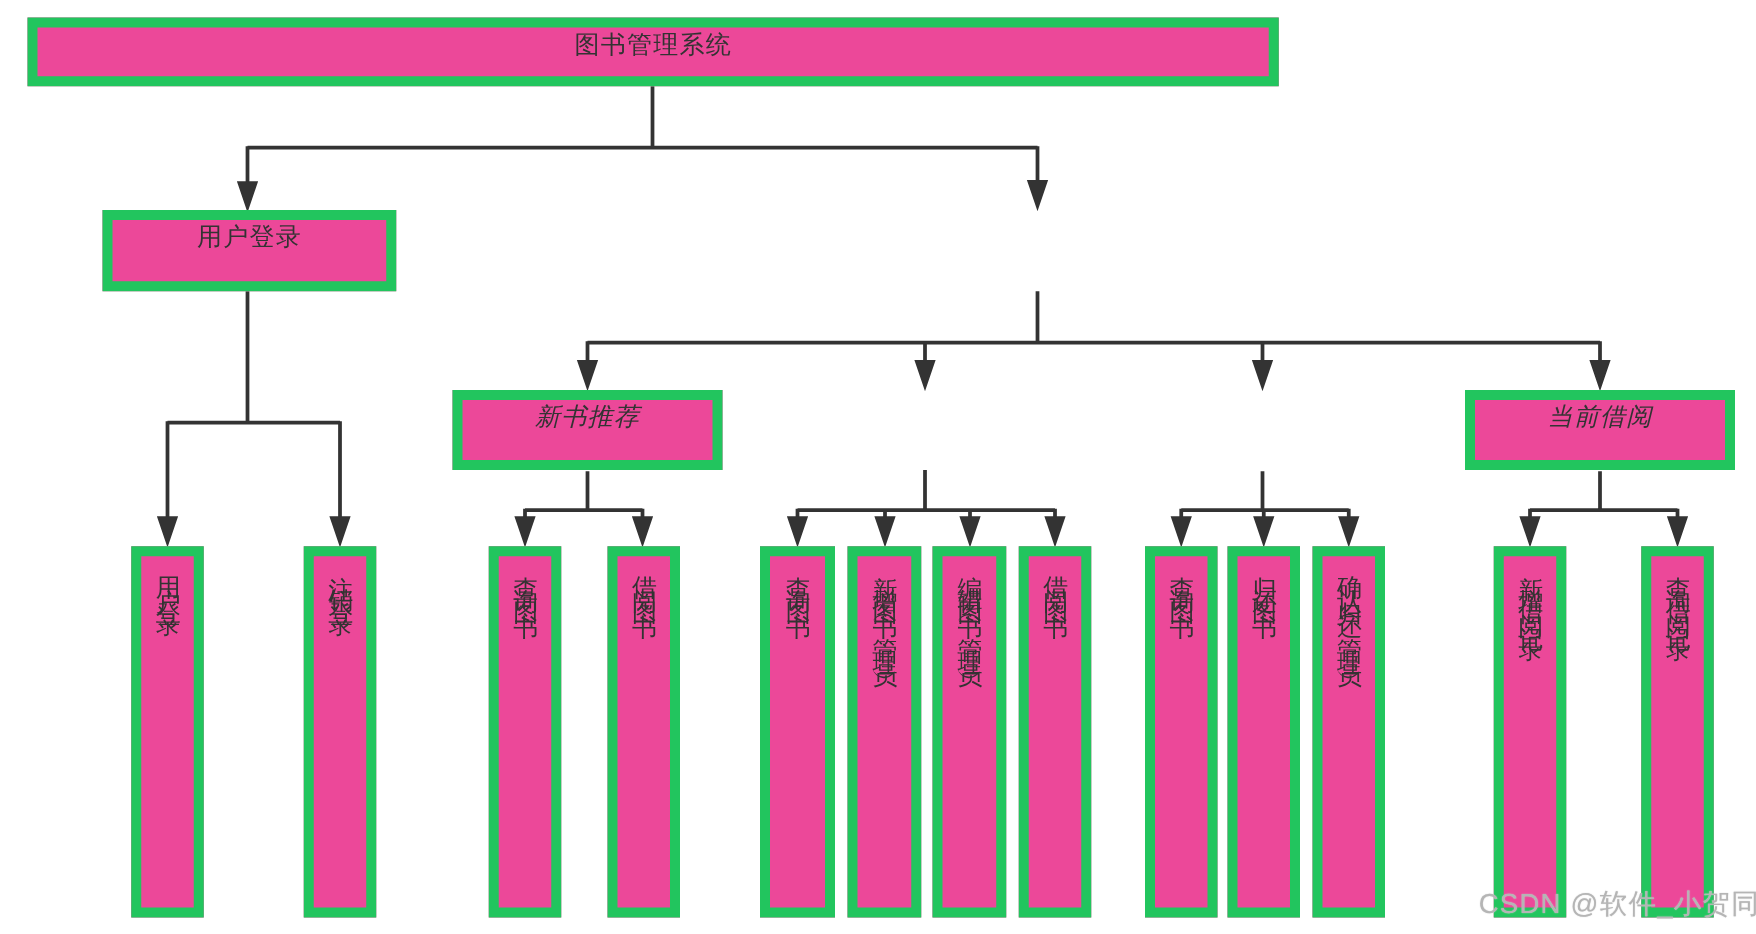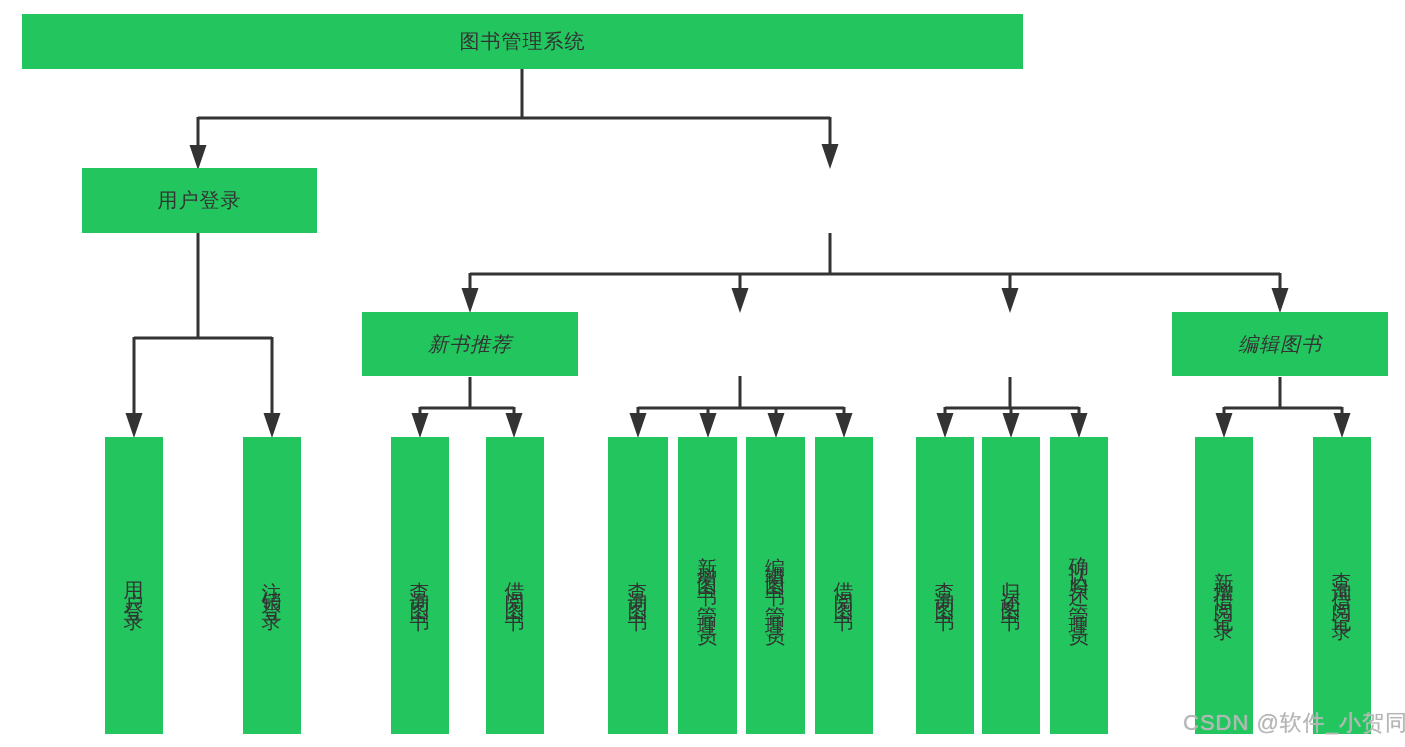--- a/index.html
+++ b/index.html
@@ -14,24 +14,23 @@
   }
   .connectors {
     position: absolute;
     left: 0; top: 0;
     width: 1405px; height: 747px;
     pointer-events: none;
   }
   .node {
     position: absolute;
     box-sizing: border-box;
-    border: 2px solid #22c55e;
-    background: #22c55e;
+    border: 8px solid #22c55e;
+    background: #ec4899;
     display: flex;
-    align-items: center;
     justify-content: center;
   }
   .hlabel {
     font-size: 20px;
     letter-spacing: 1px;
     white-space: nowrap;
   }
   .root  { left: 22px;  top: 14px;  width: 1001px; height: 55px; }
   .lvl2  { top: 168px; width: 235px; height: 65px; }
   .lvl3  { top: 312px; width: 216px; height: 64px; font-style: italic; }
@@ -90,21 +89,21 @@
   </div>
 
   <div class="node lvl2" style="left:82px;">
     <span class="hlabel">用户登录</span>
   </div>
 
   <div class="node lvl3" style="left:362px;">
     <span class="hlabel">新书推荐</span>
   </div>
   <div class="node lvl3" style="left:1172px;">
-    <span class="hlabel">编辑图书</span>
+    <span class="hlabel">当前借阅</span>
   </div>
 
   <div class="node leaf" style="left:105px;">
     <span class="vlabel">用户登录</span>
   </div>
   <div class="node leaf" style="left:243px;">
     <span class="vlabel">注销登录</span>
   </div>
 
   <div class="node leaf" style="left:391px;">

